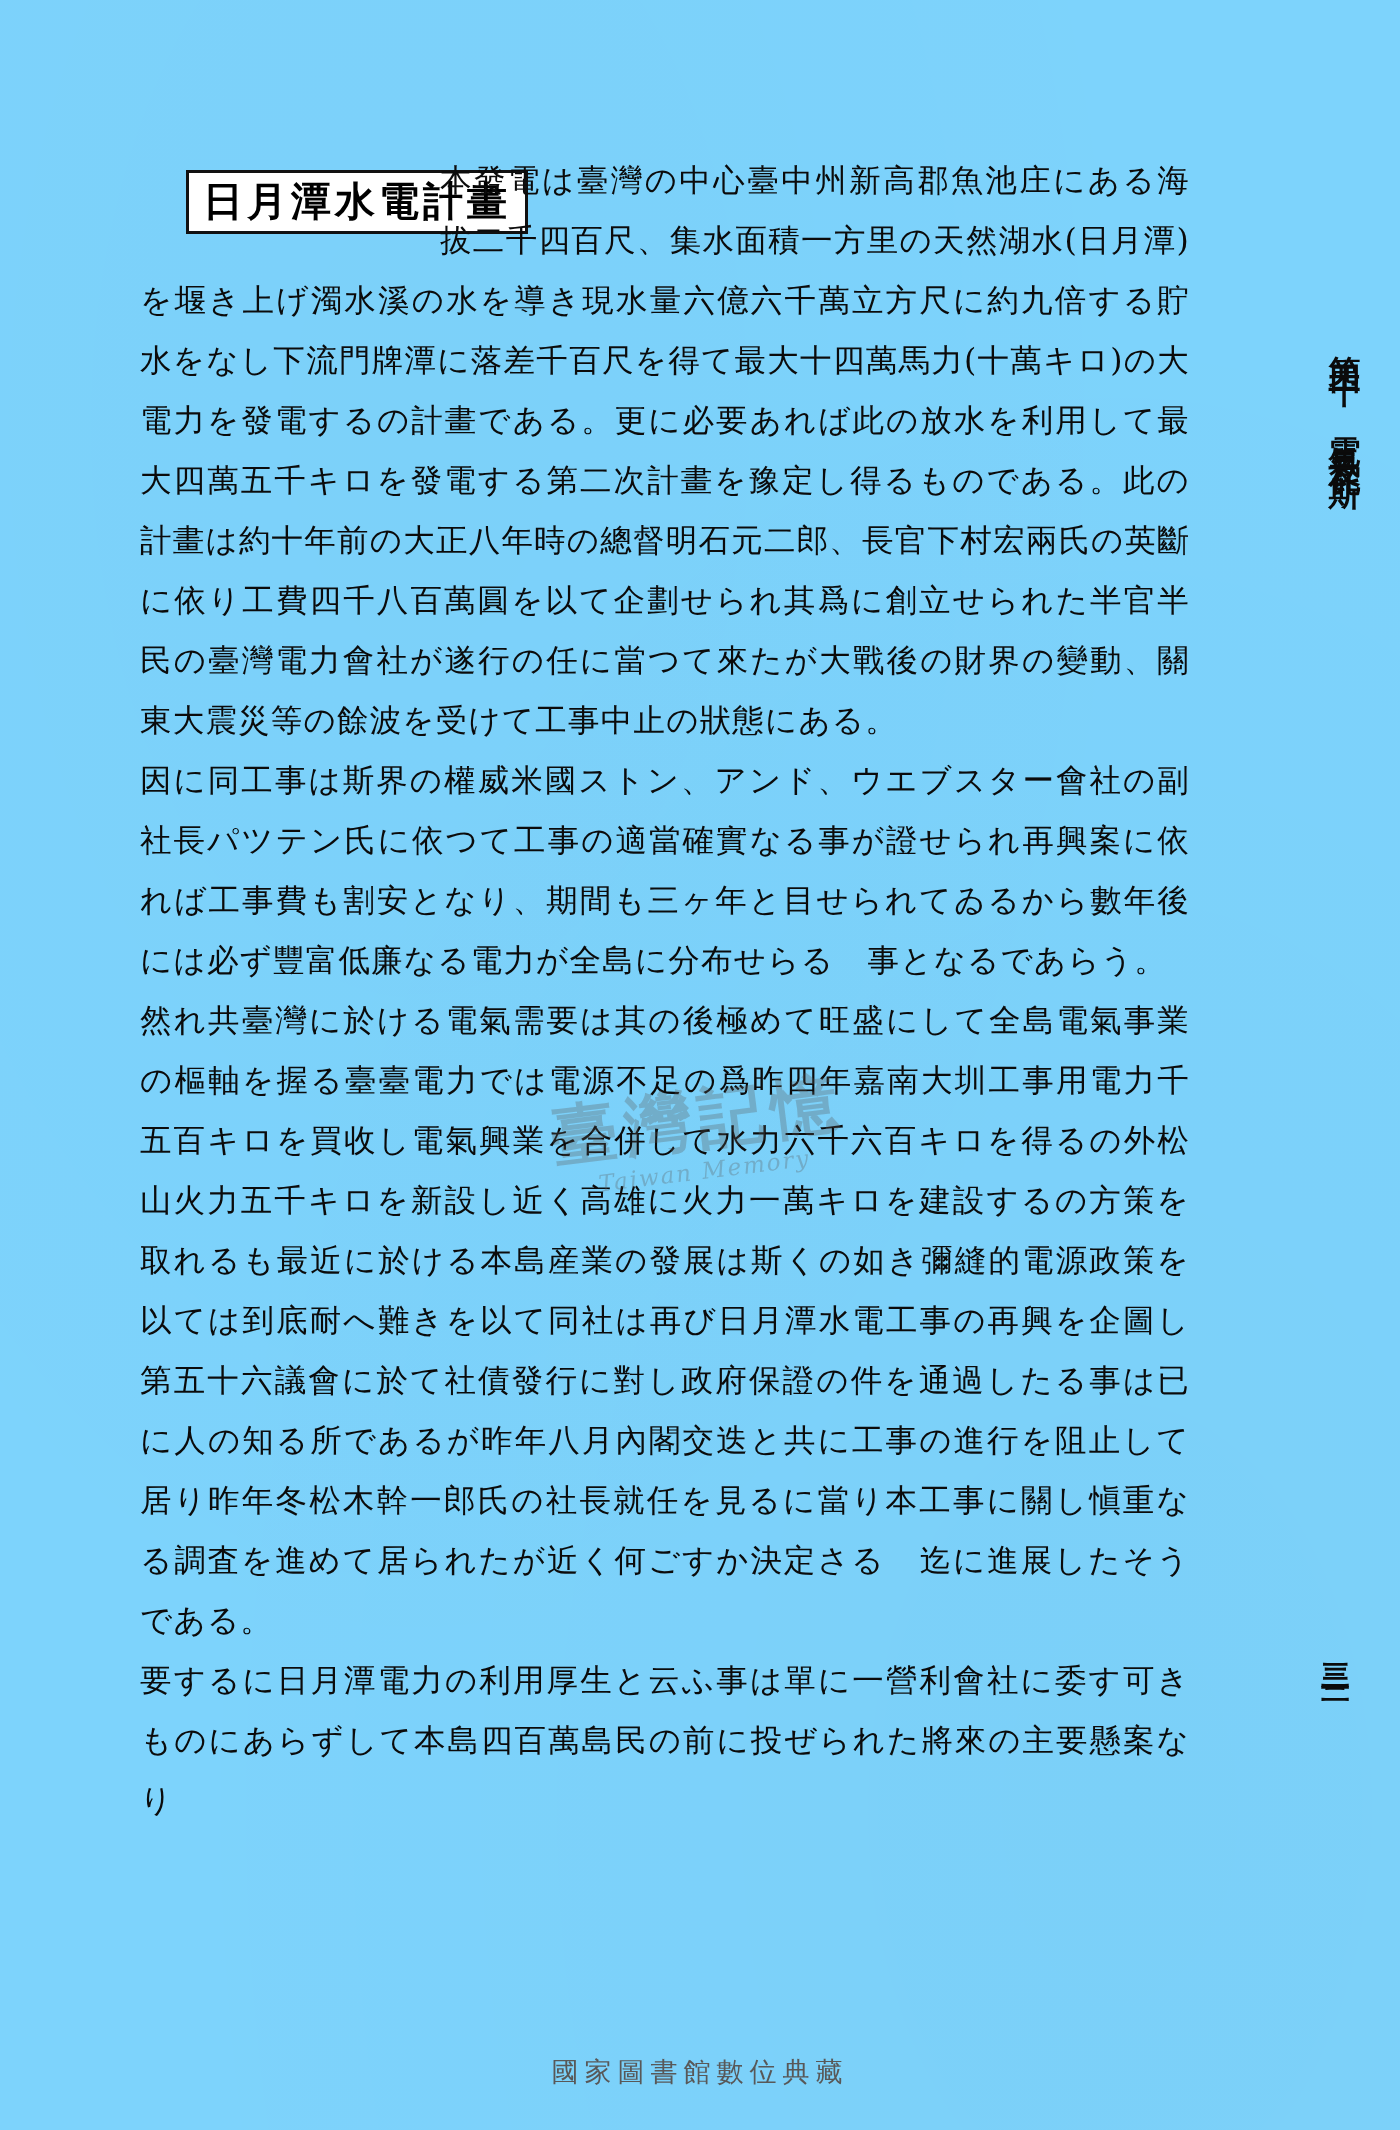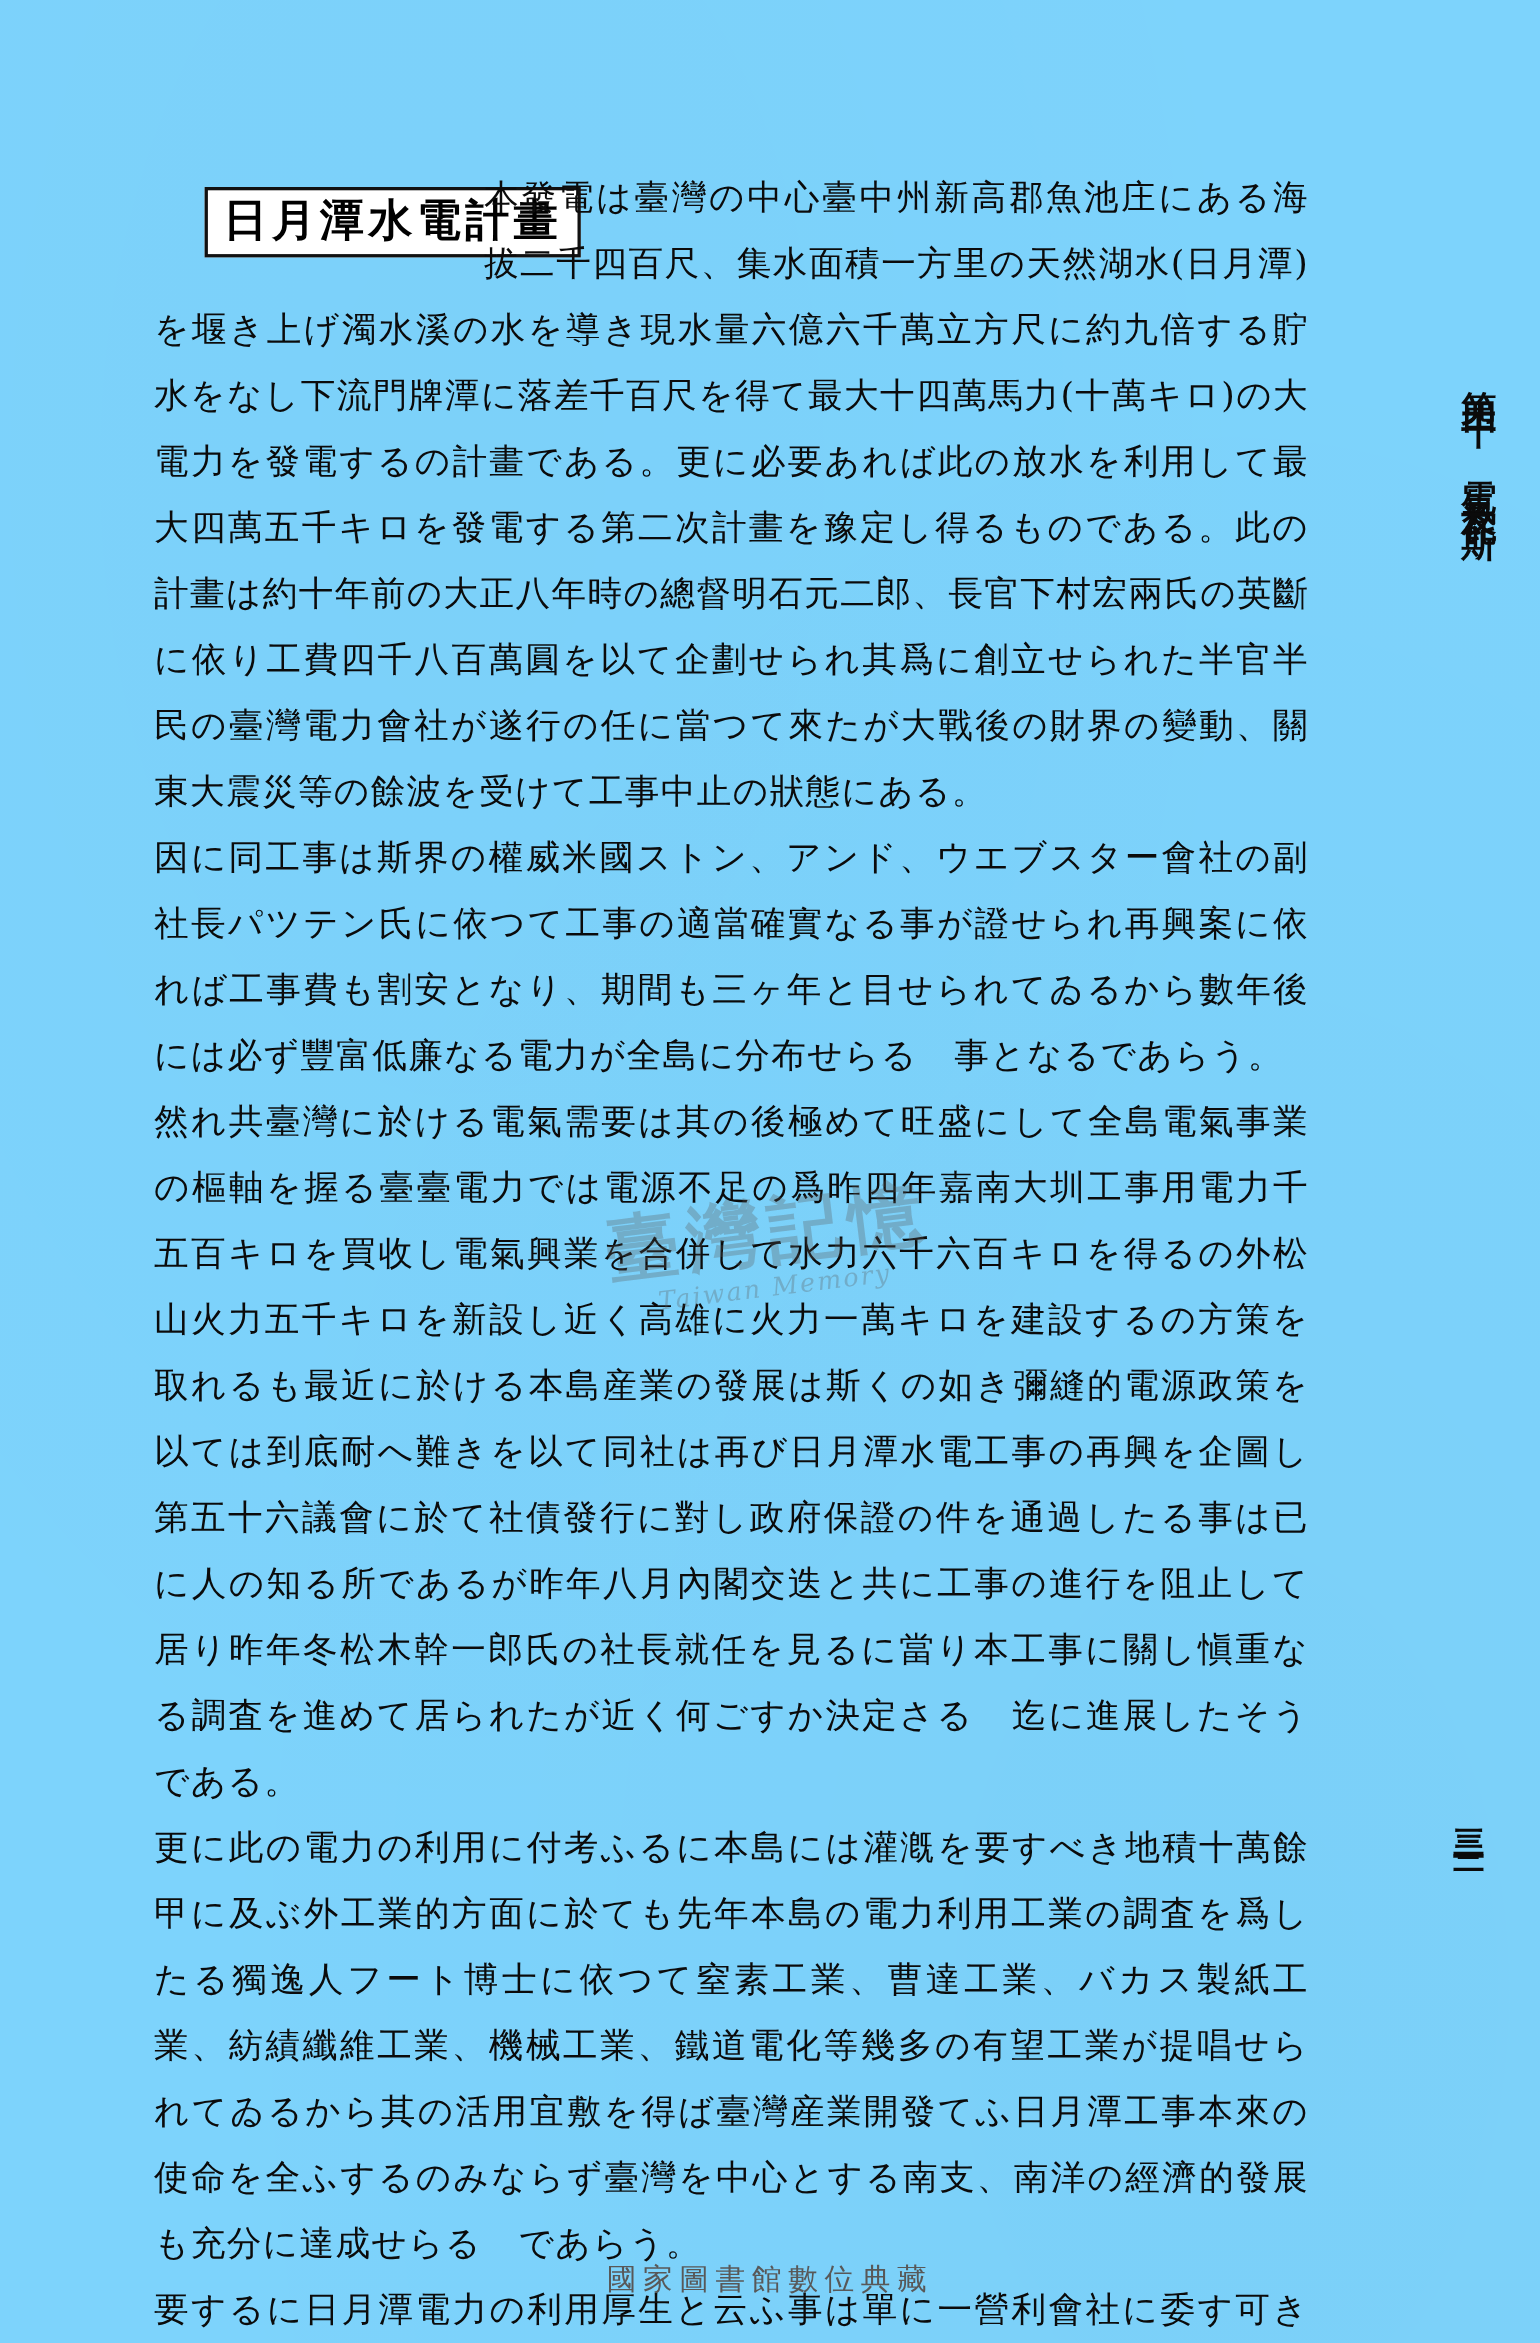--- a/index.html
+++ b/index.html
@@ -148,21 +148,20 @@
     <div class="title-text">日月潭水電計畫</div>
   </div>
 
   <div class="body-text">
     <p>
       <span class="float-title-spacer"></span>
       <span>本發電は臺灣の中心臺中州新高郡魚池庄にある海拔二千四百尺、集水面積一方里の天然湖水(日月潭)を堰き上げ濁水溪の水を導き現水量六億六千萬立方尺に約九倍する貯水をなし下流門牌潭に落差千百尺を得て最大十四萬馬力(十萬キロ)の大電力を發電するの計畫である。更に必要あれば此の放水を利用して最大四萬五千キロを發電する第二次計畫を豫定し得るものである。此の計畫は約十年前の大正八年時の總督明石元二郎、長官下村宏兩氏の英斷に依り工費四千八百萬圓を以て企劃せられ其爲に創立せられた半官半民の臺灣電力會社が遂行の任に當つて來たが大戰後の財界の變動、關東大震災等の餘波を受けて工事中止の狀態にある。</span>
     </p>
     <p class="indent">因に同工事は斯界の權威米國ストン、アンド、ウエブスター會社の副社長パツテン氏に依つて工事の適當確實なる事が證せられ再興案に依れば工事費も割安となり、期間も三ヶ年と目せられてゐるから數年後には必ず豐富低廉なる電力が全島に分布せらるゝ事となるであらう。</p>
     <p class="indent">然れ共臺灣に於ける電氣需要は其の後極めて旺盛にして全島電氣事業の樞軸を握る臺臺電力では電源不足の爲昨四年嘉南大圳工事用電力千五百キロを買收し電氣興業を合併して水力六千六百キロを得るの外松山火力五千キロを新設し近く高雄に火力一萬キロを建設するの方策を取れるも最近に於ける本島産業の發展は斯くの如き彌縫的電源政策を以ては到底耐へ難きを以て同社は再び日月潭水電工事の再興を企圖し第五十六議會に於て社債發行に對し政府保證の件を通過したる事は已に人の知る所であるが昨年八月內閣交迭と共に工事の進行を阻止して居り昨年冬松木幹一郎氏の社長就任を見るに當り本工事に關し愼重なる調査を進めて居られたが近く何ごすか決定さるゝ迄に進展したそうである。</p>
-    <p class="indent">更に此の電力の利用に付考ふるに本島には灌漑を要すべき地積十萬餘甲に及ぶ外工業的方面に於ても先年本島の電力利用工業の調査を爲したる獨逸人フート博士に依つて窒素工業、曹達工業、バカス製紙工業、紡績纖維工業、機械工業、鐵道電化等幾多の有望工業が提唱せられてゐるから其の活用宜敷を得ば臺灣産業開發てふ日月潭工事本來の使命を全ふするのみならず臺灣を中心とする南支、南洋の經濟的發展も充分に達成せらるゝであらう。</p>
     <p class="indent">要するに日月潭電力の利用厚生と云ふ事は單に一營利會社に委す可きものにあらずして本島四百萬島民の前に投ぜられた將來の主要懸案なり</p>
   </div>
 
   <div class="v-text" id="chapter-label">第四十一　電氣及瓦斯</div>
 
   <div class="v-text" id="page-number">三二三</div>
 
   <div class="watermark-center">
     <div class="wm-cn">臺灣記憶</div>
     <div class="wm-en">Taiwan Memory</div>

